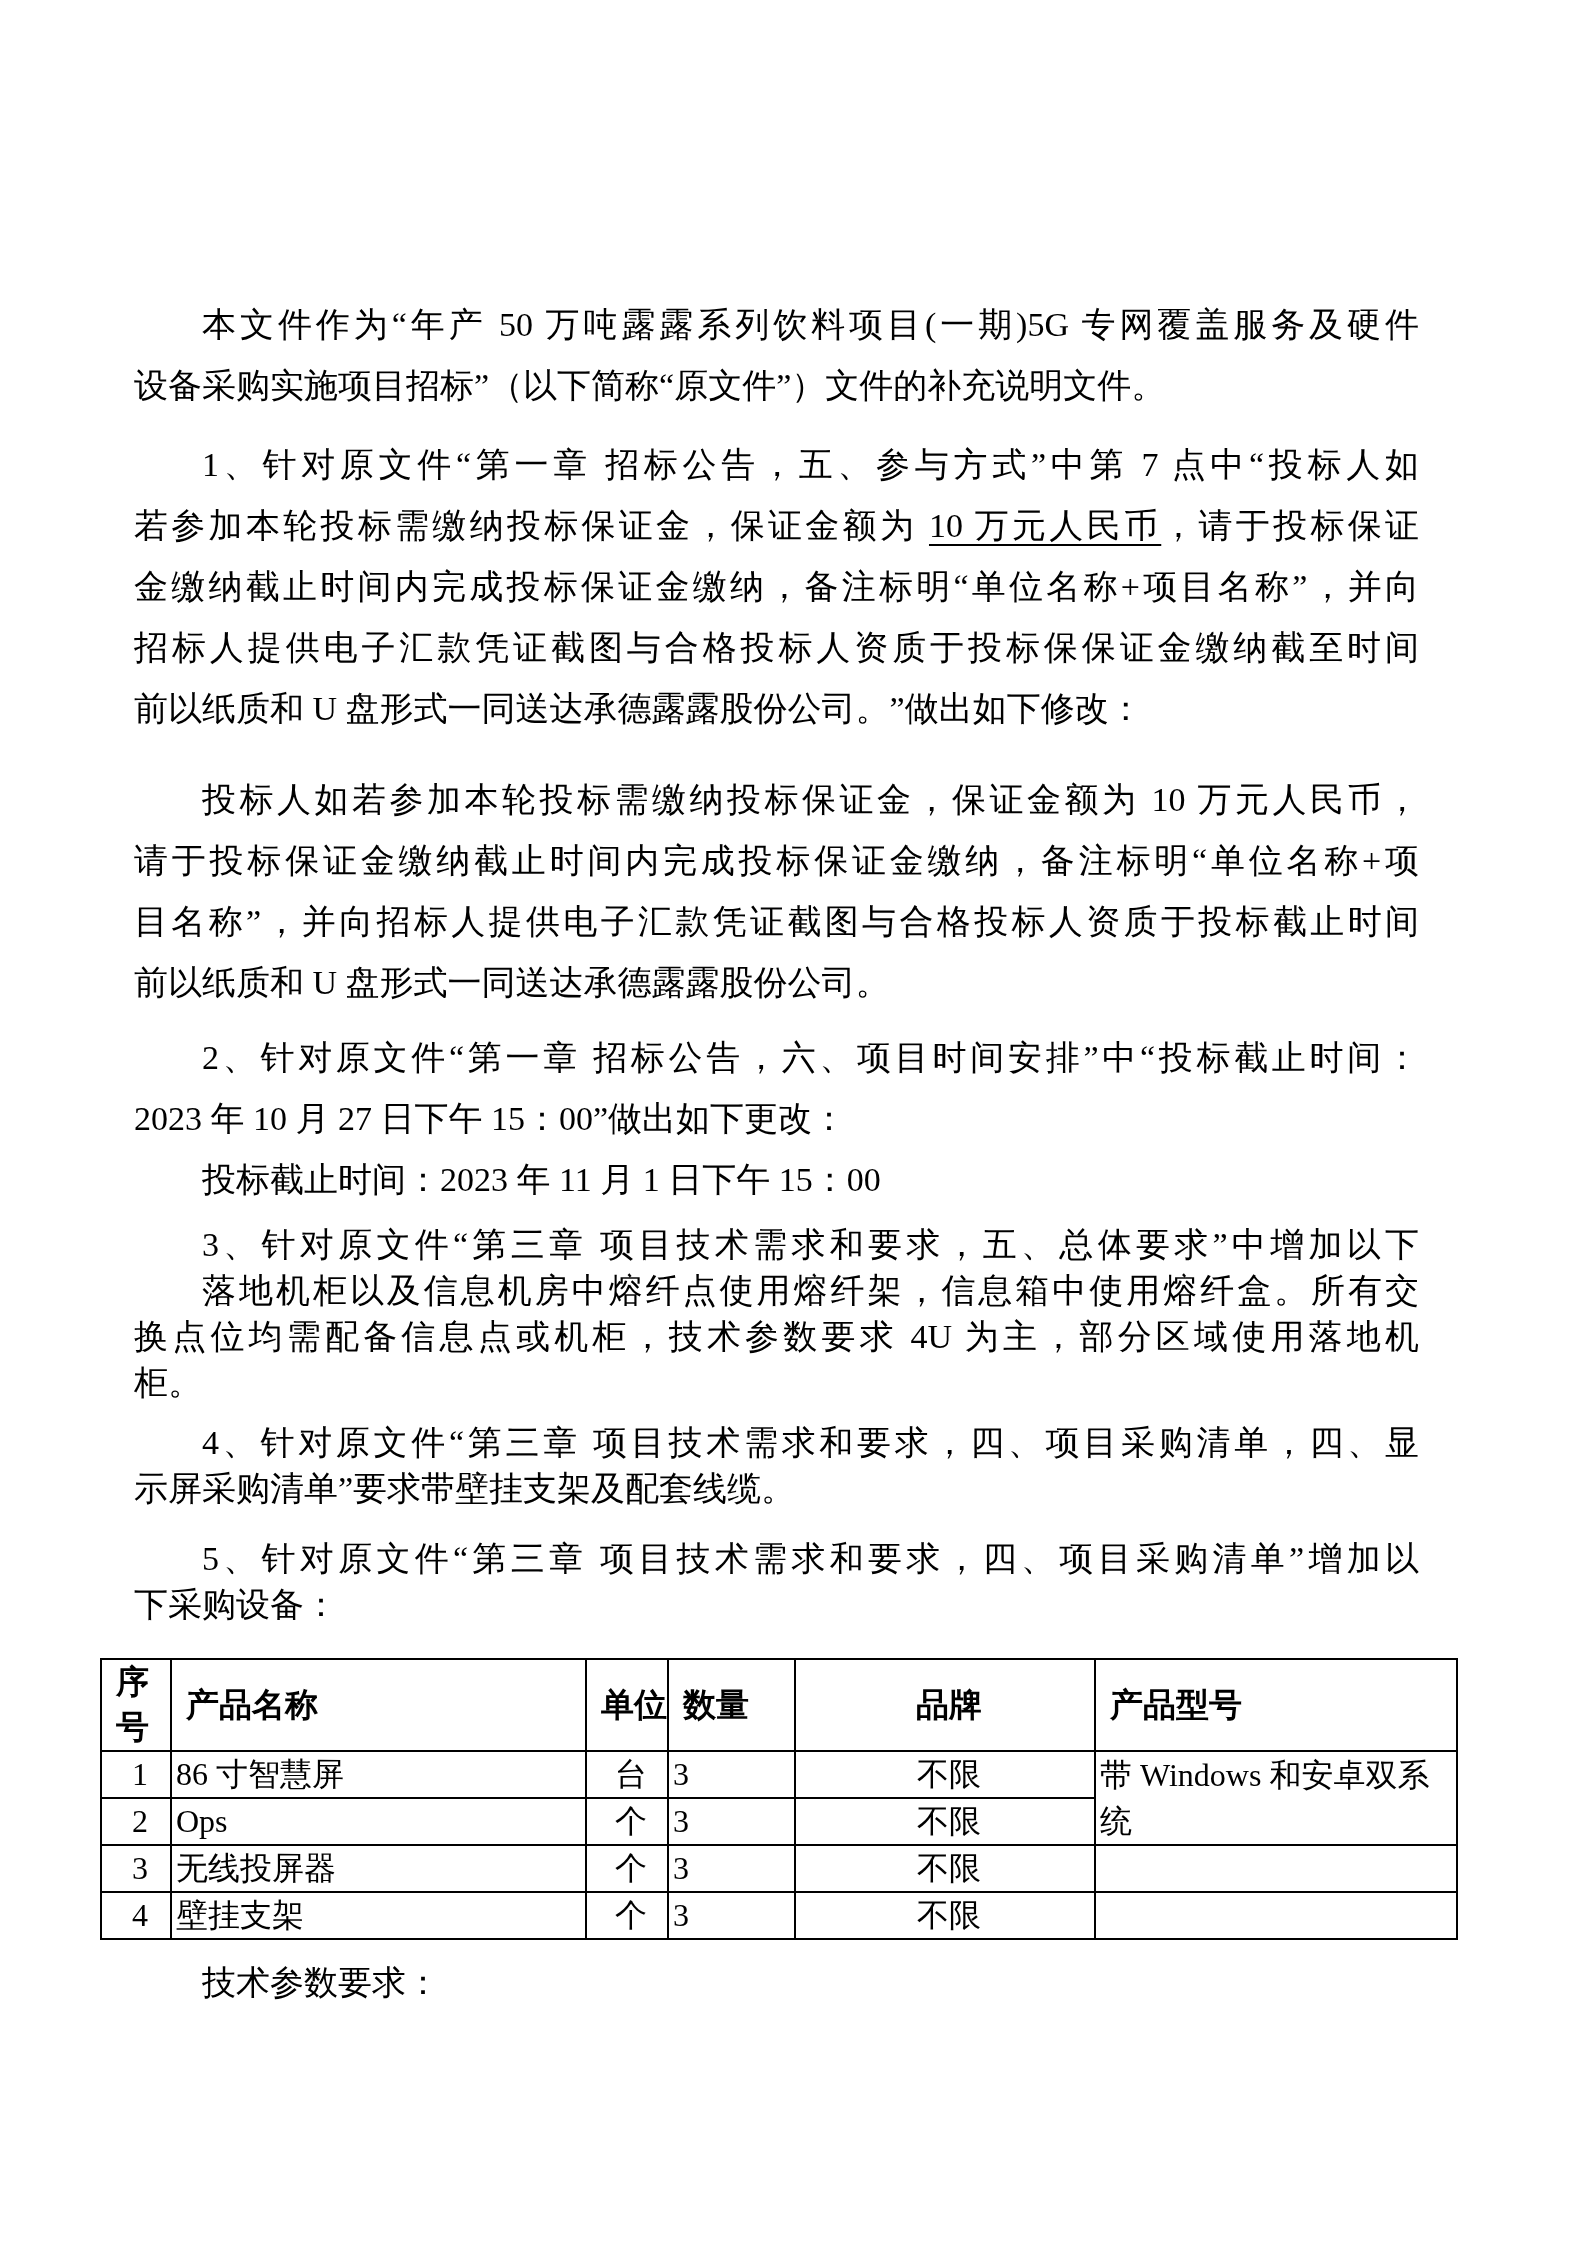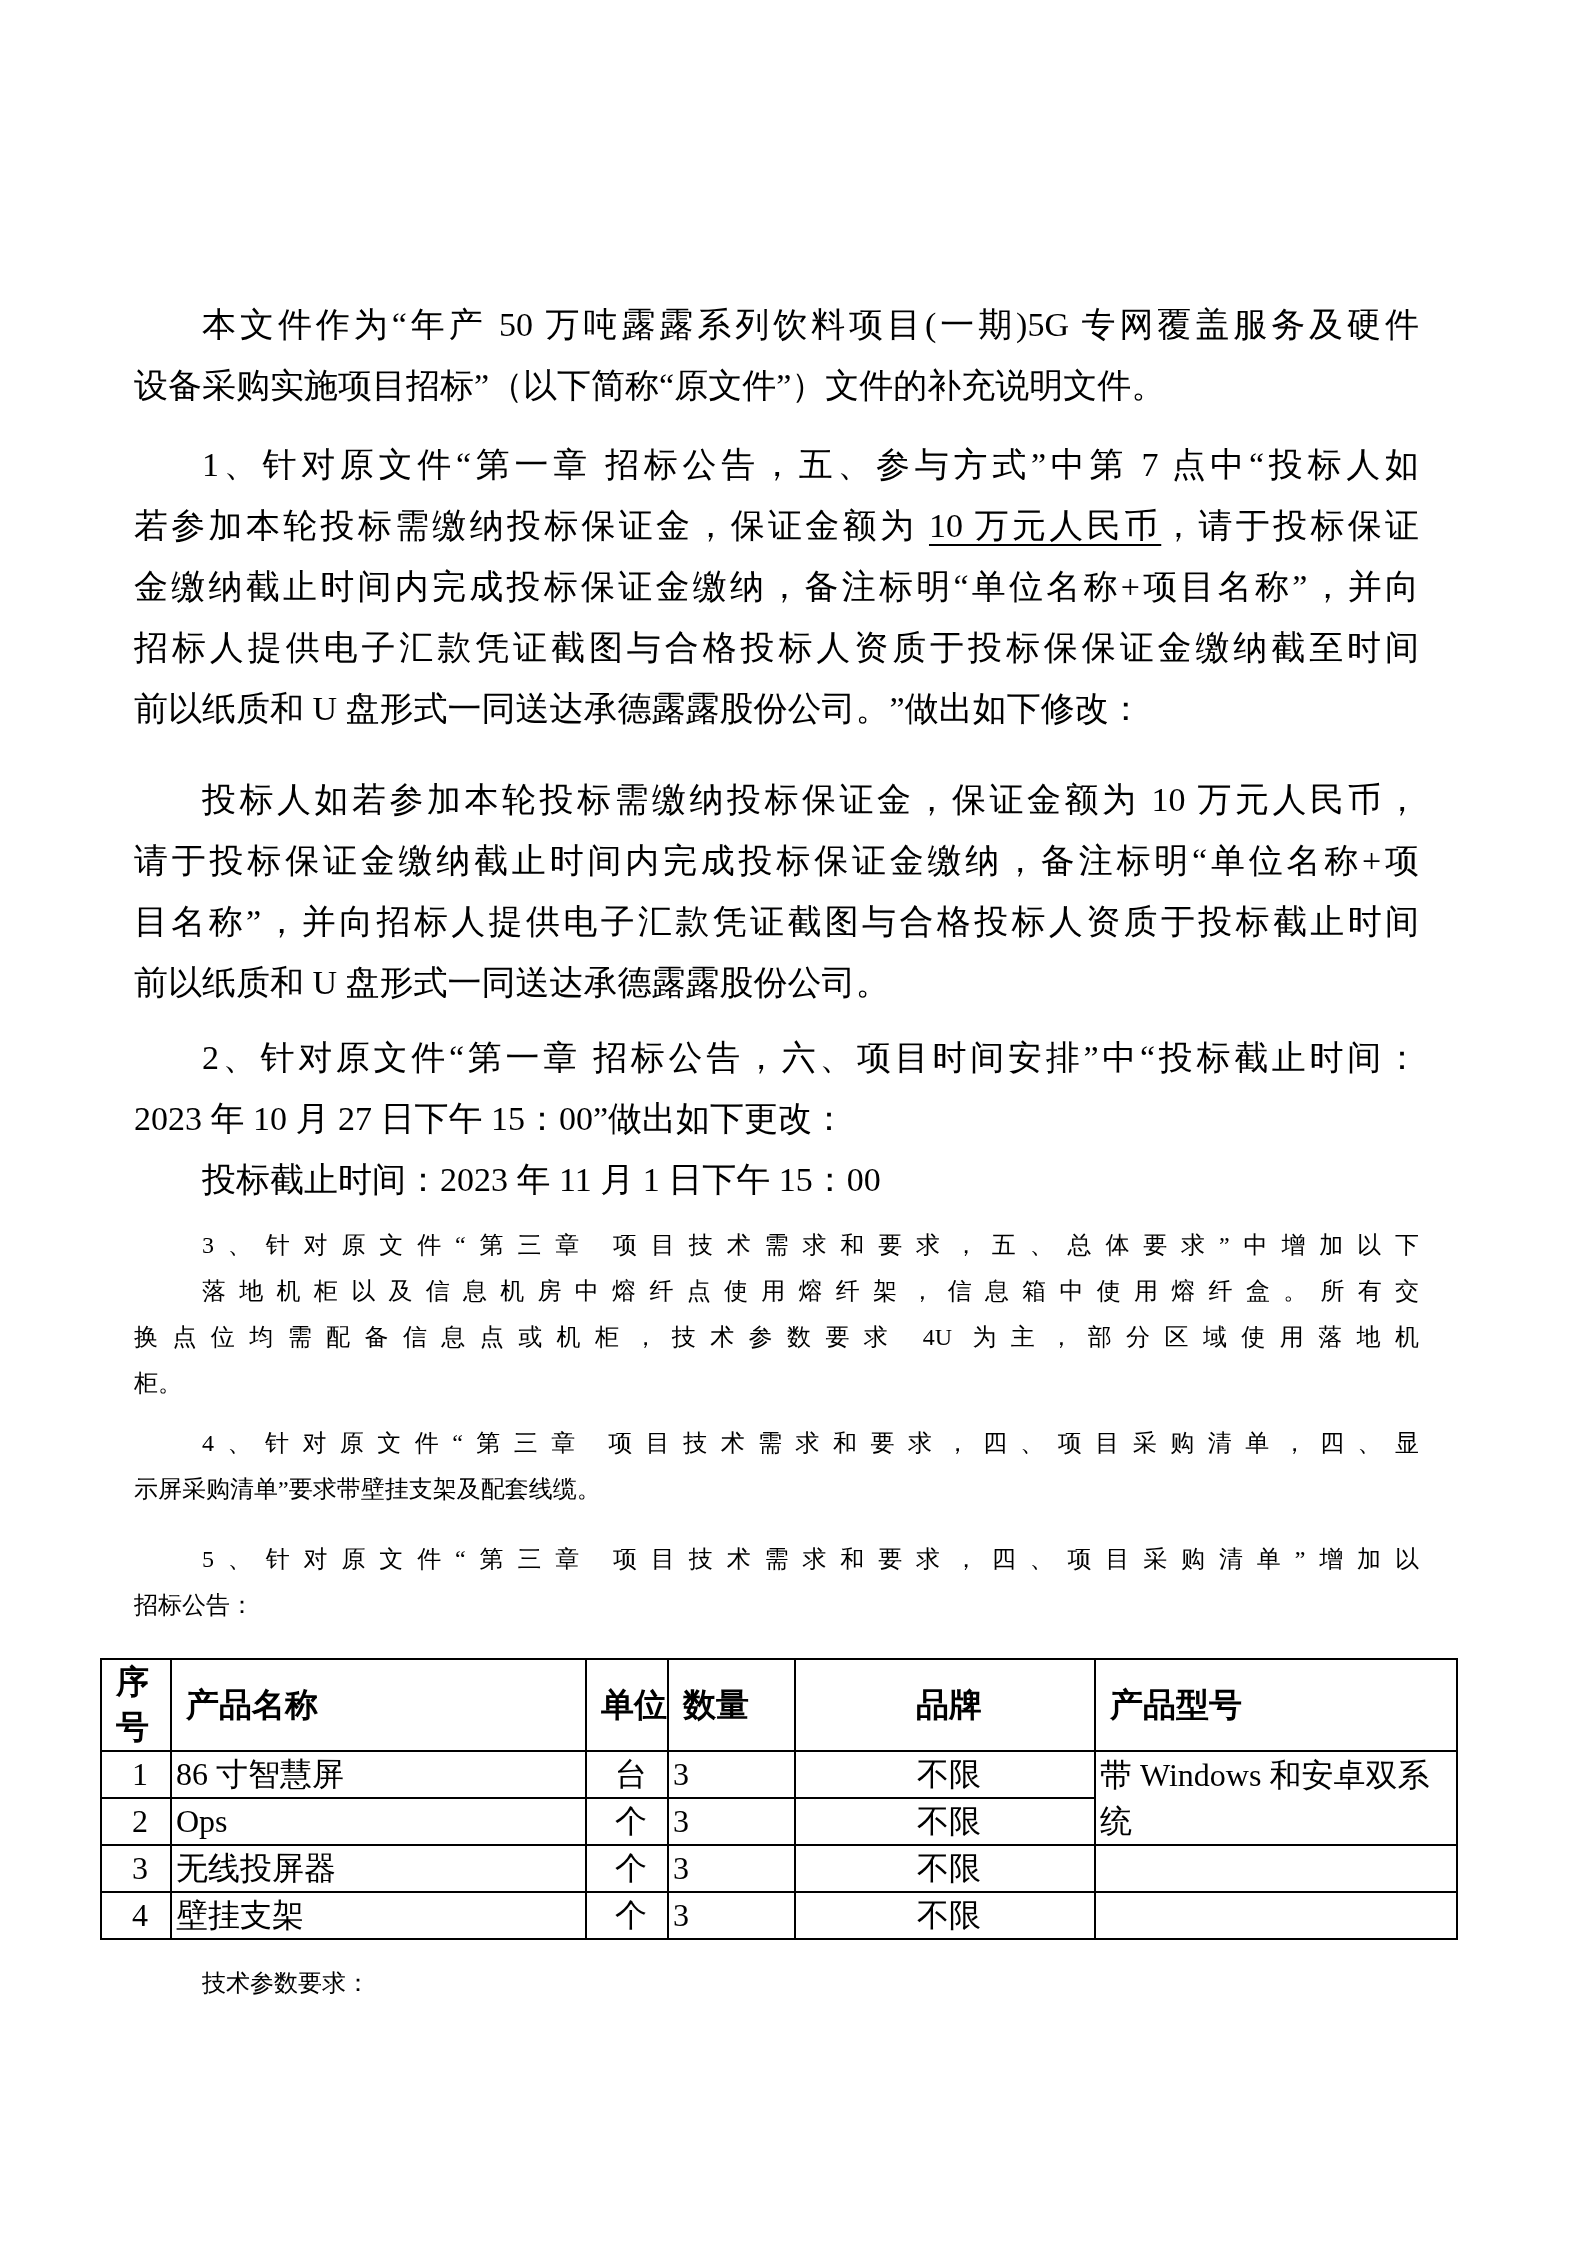--- a/index.html
+++ b/index.html
@@ -14,21 +14,21 @@
     overflow: hidden;
   }
   .content {
     position: absolute;
     left: 134px;
     top: 0;
     width: 1285px;
     padding-top: 294px;
   }
   .para-a { font-size: 34px; line-height: 61px; }
-  .para-b { font-size: 24px; line-height: 46px; }
+  .para-b { font-size: 34px; line-height: 46px; }
   .ln { display: block; text-align: justify; text-align-last: justify; }
   .ln.end { text-align: justify; text-align-last: left; }
   .ind { text-indent: 68px; }
   #p-item1 { margin-top: 18px; }
   #p-mod   { margin-top: 30px; }
   #p-item2 { margin-top: 14px; }
   #p-item3 { margin-top: 12px; }
   #p-item4 { margin-top: 14px; }
   #p-item5 { margin-top: 24px; }
   .uline {
@@ -117,21 +117,21 @@
       <span class="ln end">柜。</span>
     </div>
 
     <div class="para-b" id="p-item4">
       <span class="ln ind">4、针对原文件“第三章 项目技术需求和要求，四、项目采购清单，四、显</span>
       <span class="ln end">示屏采购清单”要求带壁挂支架及配套线缆。</span>
     </div>
 
     <div class="para-b" id="p-item5">
       <span class="ln ind">5、针对原文件“第三章 项目技术需求和要求，四、项目采购清单”增加以</span>
-      <span class="ln end">招标公告：</span>
+      <span class="ln end">下采购设备：</span>
     </div>
 
     <table class="purchase-table">
       <colgroup>
         <col class="col-no">
           <col class="col-name">
           <col class="col-unit">
         <col class="col-qty">
           <col class="col-brand">
           <col class="col-model">

